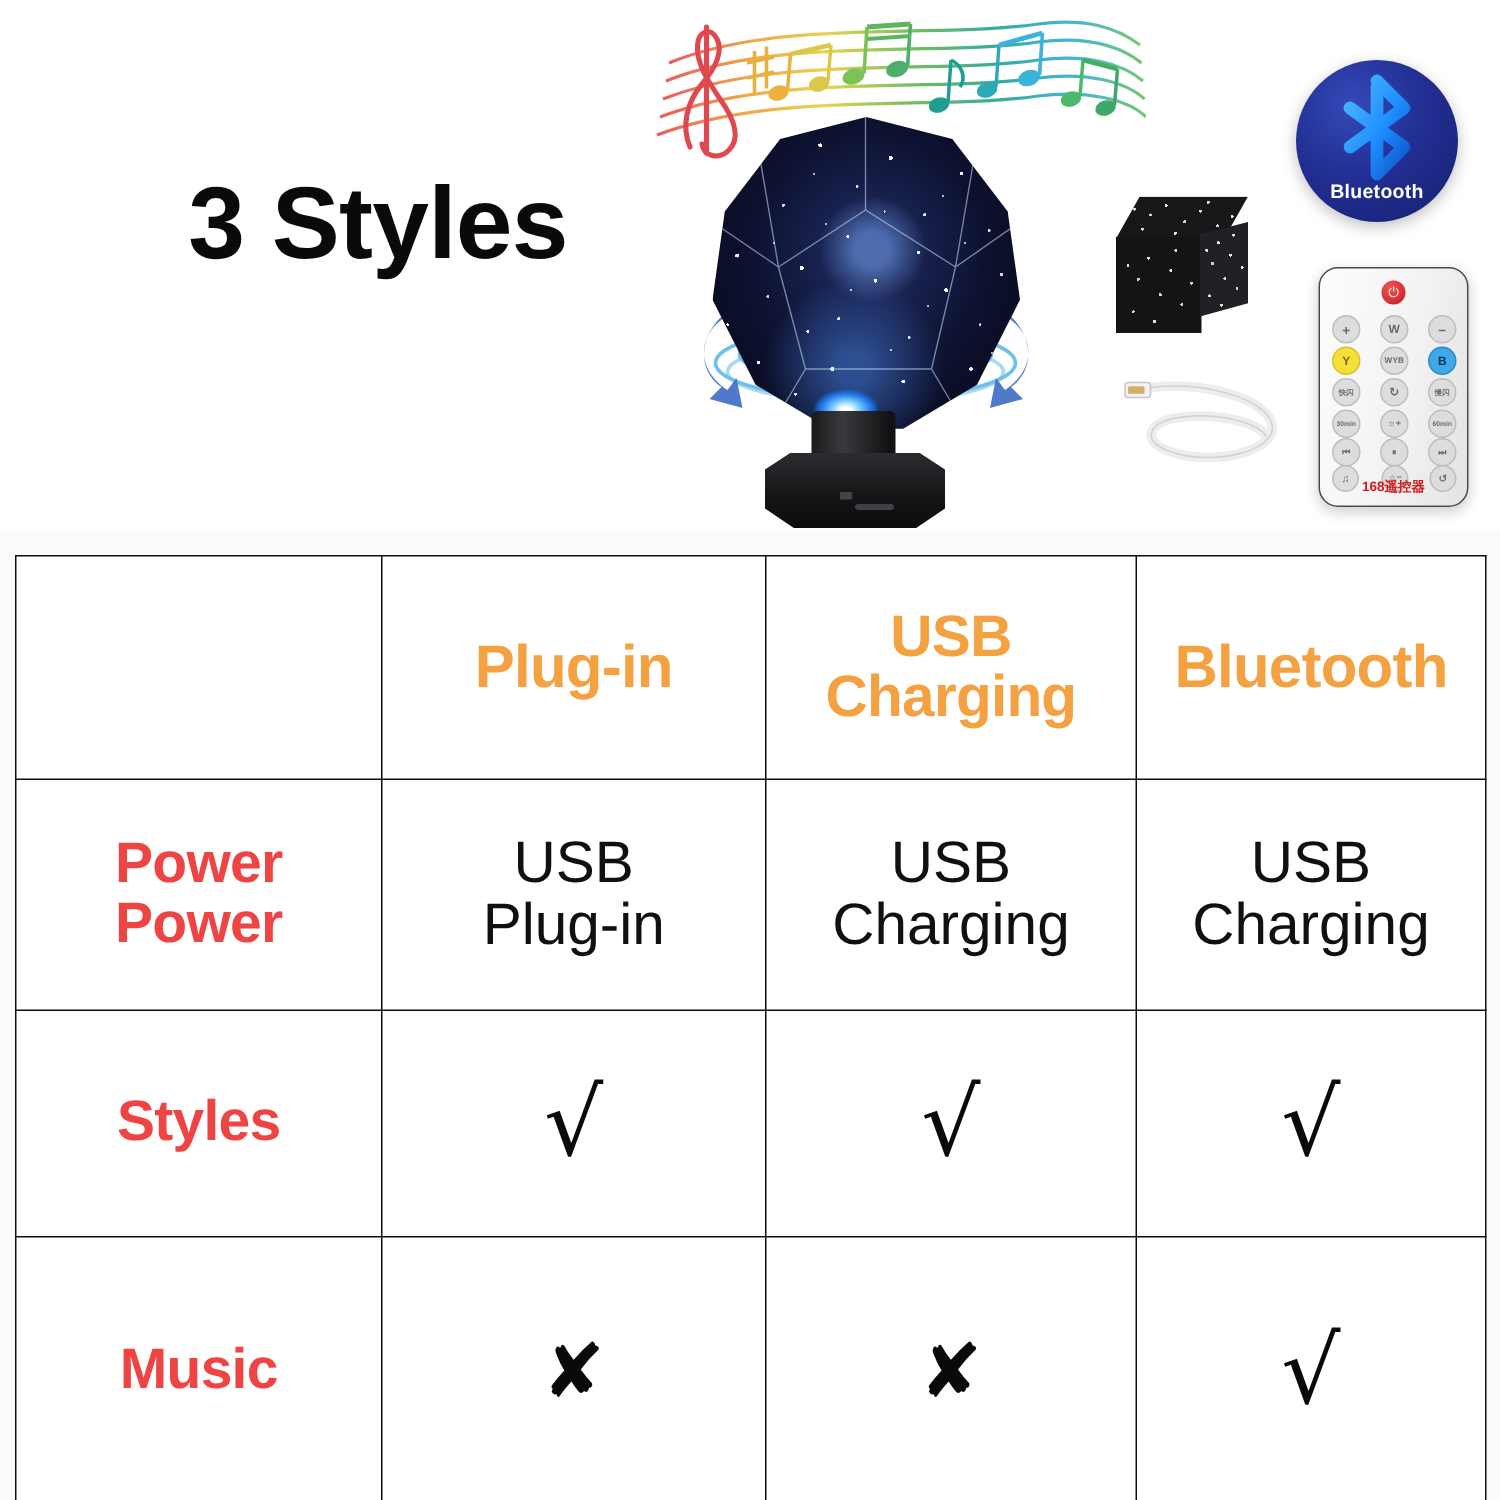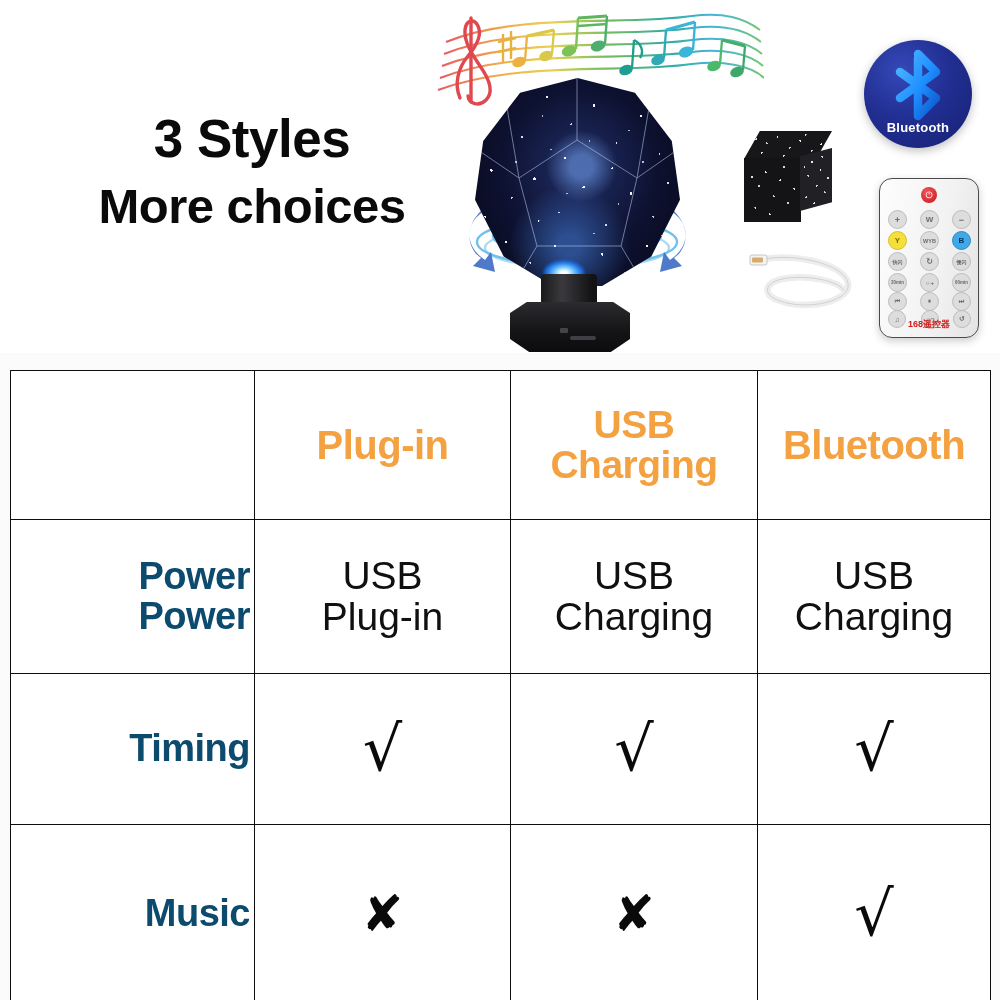--- a/index.html
+++ b/index.html
@@ -8,21 +8,21 @@
     background:#ffffff;
     font-family:"Liberation Sans","DejaVu Sans",sans-serif;
     overflow:hidden;position:relative;
   }
   #page{position:relative;width:1000px;height:1000px;background:#fbfbfb;}
 
   
   .hero{position:absolute;left:0;top:0;width:1000px;height:353px;background:#ffffff;overflow:hidden;}
 
   .headline{position:absolute;left:52px;top:104px;width:400px;text-align:center;color:#0a0a0a;}
-  .headline .ln{font-size:53px;font-weight:bold;line-height:1.33;letter-spacing:-0.5px;white-space:nowrap;}
+  .headline .ln{font-size:68px;font-weight:bold;line-height:1.33;letter-spacing:-0.5px;white-space:nowrap;}
   .headline .ln2{font-size:49px;}
 
   
   .music{position:absolute;left:424px;top:-4px;width:340px;height:120px;}
 
   
   .lamp{position:absolute;left:455px;top:78px;width:245px;height:272px;}
   .dodec{
     position:absolute;left:20px;top:0;width:205px;height:210px;
     background:
@@ -139,37 +139,36 @@
     font-size:9px;font-weight:bold;}
 
   
   .tablewrap{position:absolute;left:10px;top:370px;width:980px;height:634px;}
   table.cmp{width:980px;height:634px;border-collapse:collapse;table-layout:fixed;background:#fff;}
   table.cmp td{border:1.6px solid #0d0d0d;text-align:center;vertical-align:middle;padding:2px 4px;}
   col.c0{width:244px;} col.c1{width:256px;} col.c2{width:247px;} col.c3{width:233px;}
 
   .hdr{color:#f4a142;font-weight:bold;font-size:40px;line-height:1.02;letter-spacing:-.5px;}
   .hdr.two{font-size:39px;}
-  .rowlabel{color:#0c4a6e;font-weight:bold;font-size:38px;line-height:1.04;letter-spacing:-.5px;text-align:right;}
+  .rowlabel{color:#ef4444;font-weight:bold;font-size:38px;line-height:1.04;letter-spacing:-.5px;}
   .val{color:#101010;font-size:39px;line-height:1.05;font-weight:normal;}
   .val .sm{font-size:27px;display:block;line-height:1.12;}
   .val .plus{font-size:30px;display:block;line-height:1.02;}
   .mark{font-size:62px;color:#0a0a0a;font-weight:normal;line-height:1;font-family:"DejaVu Sans",sans-serif;}
   .mark.x{font-size:50px;font-weight:bold;}
 </style>
 </head>
 <body>
 
 <div id="page">
 
   <div class="hero">
 
     <div class="headline">
       <div class="ln">3 Styles</div>
-      <div class="ln ln2">More choices</div>
     </div>
 
     <div class="music">
       <svg width="340" height="120" viewBox="0 0 340 120">
         <defs>
           <linearGradient id="stg" x1="0" y1="0" x2="1" y2="0">
             <stop offset="0%" stop-color="#e8535a"></stop>
             <stop offset="18%" stop-color="#f0a43f"></stop>
             <stop offset="34%" stop-color="#e8d14a"></stop>
             <stop offset="52%" stop-color="#6dba58"></stop>
@@ -391,21 +390,21 @@
             <td>
               <div class="val">
                 <div>USB</div>
                 <div>Charging</div>
               </div>
             </td>
           </tr>
           <tr style="height: 86px;">
             <td>
               <div class="rowlabel">
-                <div>Timing</div>
+                <div>Styles</div>
               </div>
             </td>
             <td>
               <div class="mark">√</div>
             </td>
             <td>
               <div class="mark">√</div>
             </td>
             <td>
               <div class="mark">√</div>

